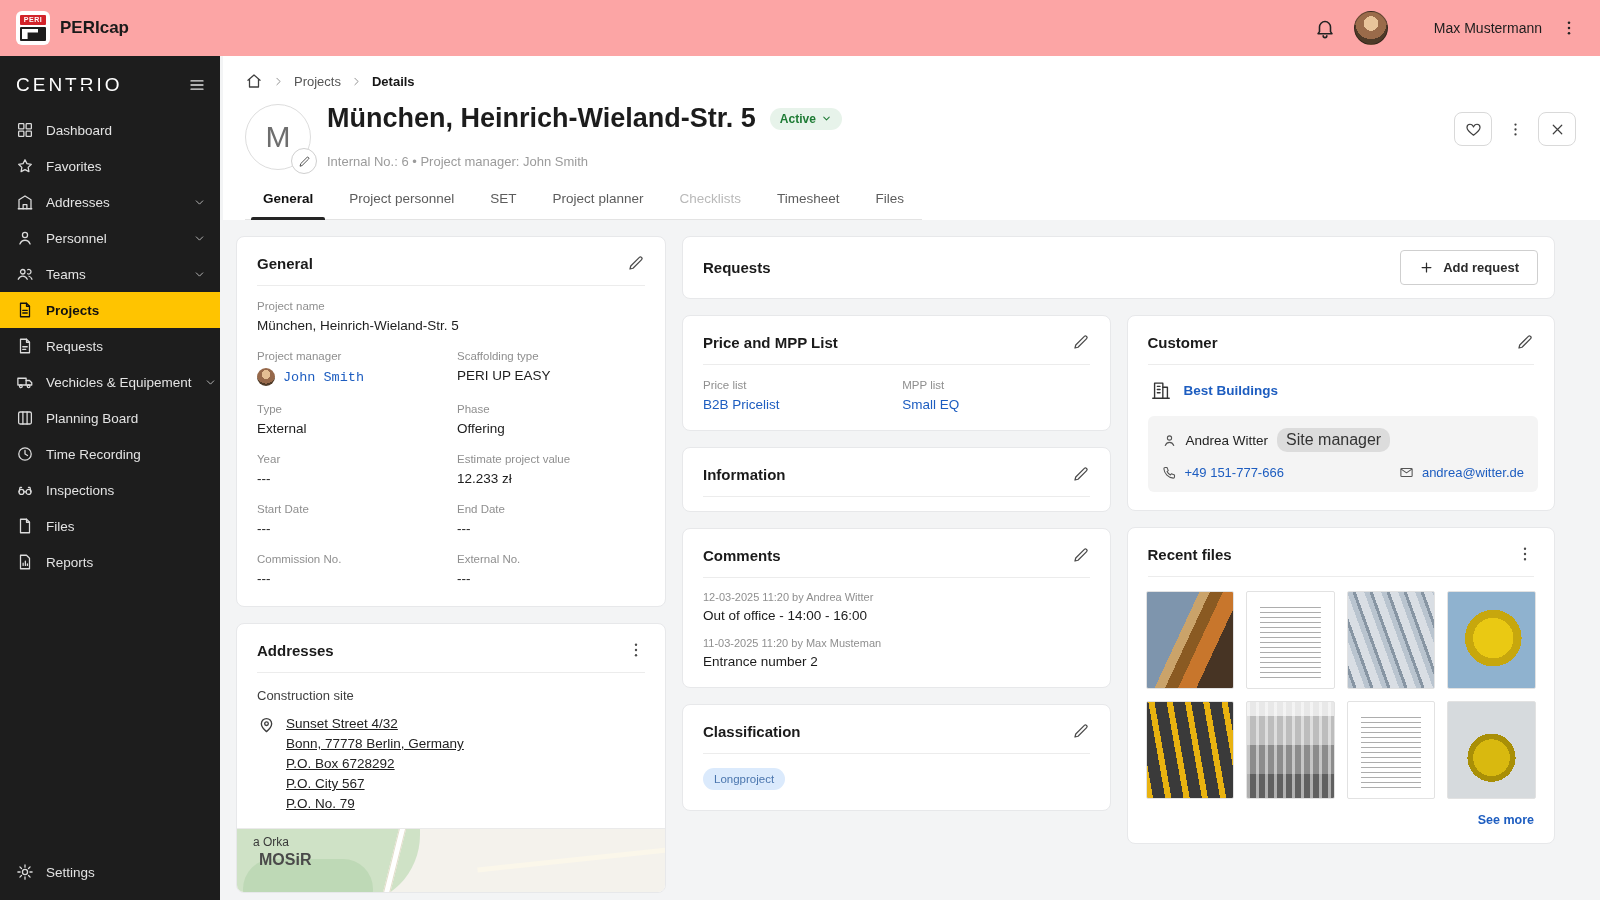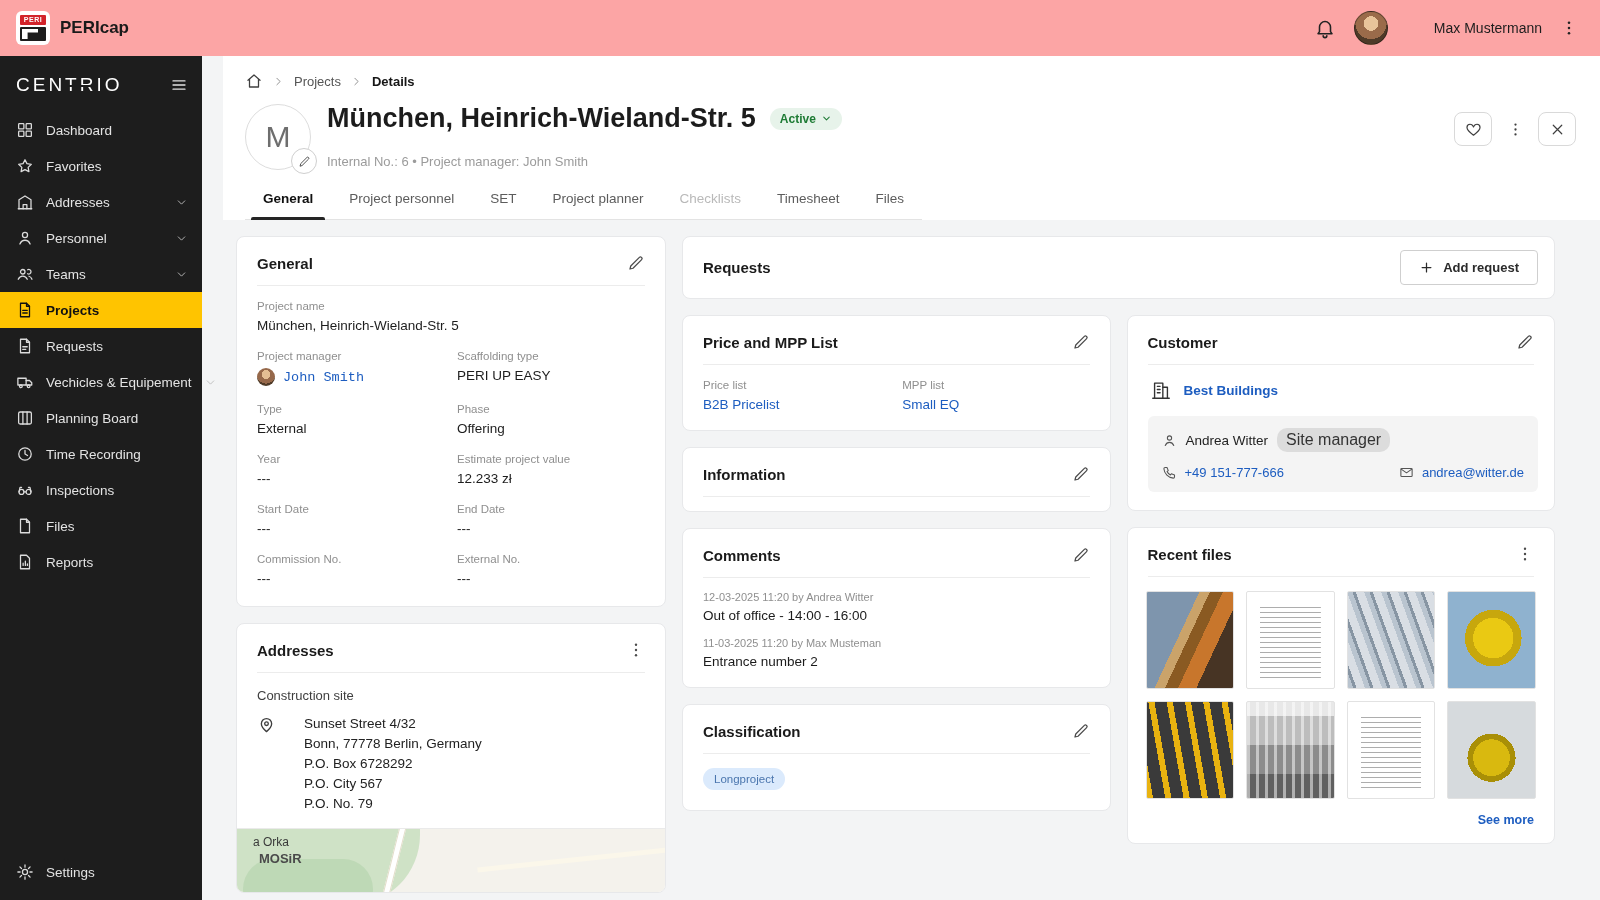--- a/index.html
+++ b/index.html
@@ -24,21 +24,21 @@
   .bell-btn { color:#222; cursor:pointer; }
   .bell-btn .ic { width:22px; height:22px; }
   .user-chip { display:flex; align-items:center; gap:10px; cursor:pointer; }
   .avatar-sm { width:34px; height:34px; border-radius:50%;
     background:radial-gradient(circle at 50% 36%, #e8c49a 0 28%, #9a6b4a 28% 60%, #4e3a28 60%);
     border:1px solid rgba(0,0,0,.35); }
   .user-name { font-size:14px; color:#1d1d1d;margin-left:36px; }
   .kebab-top { color:#222; cursor:pointer; }
 
   
-  .sidebar { position:absolute; top:56px; left:0; bottom:0; width:202px; background:#1d1d1d;
+  .sidebar { position:absolute; top:56px; left:0; bottom:0; width:220px; background:#1d1d1d;
     color:#e4e4e4; display:flex; flex-direction:column; }
   .side-logo { display:flex; align-items:center; padding:18px 14px 16px 16px; }
   .side-logo .word { font-size:19px; letter-spacing:3px; color:#fff; font-weight:300; position:relative; }
   .side-logo .word::after { content:""; position:absolute; left:46px; width:30px; top:52%; height:1.5px; background:#1d1d1d; }
   .burger { margin-left:auto; color:#e4e4e4; cursor:pointer; }
   .nav-item { height:36px; display:flex; align-items:center; gap:12px; padding:0 14px 0 16px;
     font-size:13.5px; cursor:pointer; color:#e3e3e3; white-space:nowrap; }
   .nav-item .nav-ic { flex:0 0 18px; color:#dcdcdc; }
   .nav-item.active { background:#FFC400; color:#111; font-weight:bold; }
   .nav-item.active .nav-ic { color:#111; }
@@ -101,35 +101,35 @@
     row-gap:17px; column-gap:12px; }
   .flabel { font-size:11.5px; color:#8f8f8f; margin-bottom:6px; }
   .fvalue { font-size:13.5px; color:#1d1d1d; }
   .span2 { grid-column:1 / -1; }
   .mgr-row { display:flex; align-items:center; gap:8px;font-family:Liberation Mono, monospace; }
   .mini-avatar { width:18px; height:18px; border-radius:50%;
     background:radial-gradient(circle at 50% 36%, #e3bd93 0 30%, #96684a 30% 62%, #503b28 62%); }
   a.link, .link { color:#1D5DC0; text-decoration:none; cursor:pointer; }
 
   .section-label { font-size:13px; color:#3e3e3e; margin:15px 20px 11px; }
-  .addr-row { display:flex; gap:28px; padding:0 20px; }
+  .addr-row { display:flex; gap:10px; padding:0 20px;text-decoration:underline; }
   .addr-row .pin { color:#3f3f3f; padding-top:1px; }
   .addr-lines { font-size:13.5px; color:#222; line-height:20px; }
   .addr-map { position:relative; height:64px; margin-top:14px; background:#f4f2ec;
     border-top:1px solid #eaeaea; overflow:hidden; }
   .map-green { position:absolute; left:-12px; top:-10px; width:195px; height:86px;
     background:#cfe2c6; border-radius:0 0 70px 0; }
   .map-green2 { position:absolute; left:6px; top:30px; width:130px; height:60px;
     background:#bed9b6; border-radius:40px; }
   .map-road { position:absolute; left:152px; top:-20px; width:7px; height:120px;
     background:#fff; transform:rotate(14deg); border-left:1px solid #e2ddc9; border-right:1px solid #e2ddc9;}
   .map-road2 { position:absolute; left:240px; top:28px; width:200px; height:5px;
     background:#fbf7ea; transform:rotate(-6deg); }
   .map-l1 { position:absolute; left:16px; top:6px; font-size:12px; color:#3a3a3a; }
-  .map-l2 { position:absolute; left:22px; top:22px; font-size:13px; font-weight:bold; color:#4a4a4a; }
+  .map-l2 { position:absolute; left:22px; top:22px; font-size:16px; font-weight:bold; color:#4a4a4a; }
 
   .requests-card { display:flex; align-items:center; padding:13px 16px 13px 20px; }
   .btn-outline { margin-left:auto; display:flex; align-items:center; gap:9px; background:#fff;
     border:1px solid #cfcfcf; border-radius:4px; padding:9px 18px; font-size:13px; font-weight:bold;
     color:#2b2b2b; cursor:pointer; font-family:inherit; }
   .btn-outline .ic { width:15px; height:15px; stroke-width:2; }
 
   .comment-list { padding:13px 20px 18px; display:flex; flex-direction:column; gap:14px; }
   .c-meta { font-size:11px; color:#8f8f8f; margin-bottom:5px; }
   .c-text { font-size:13.5px; color:#1b1b1b; }

